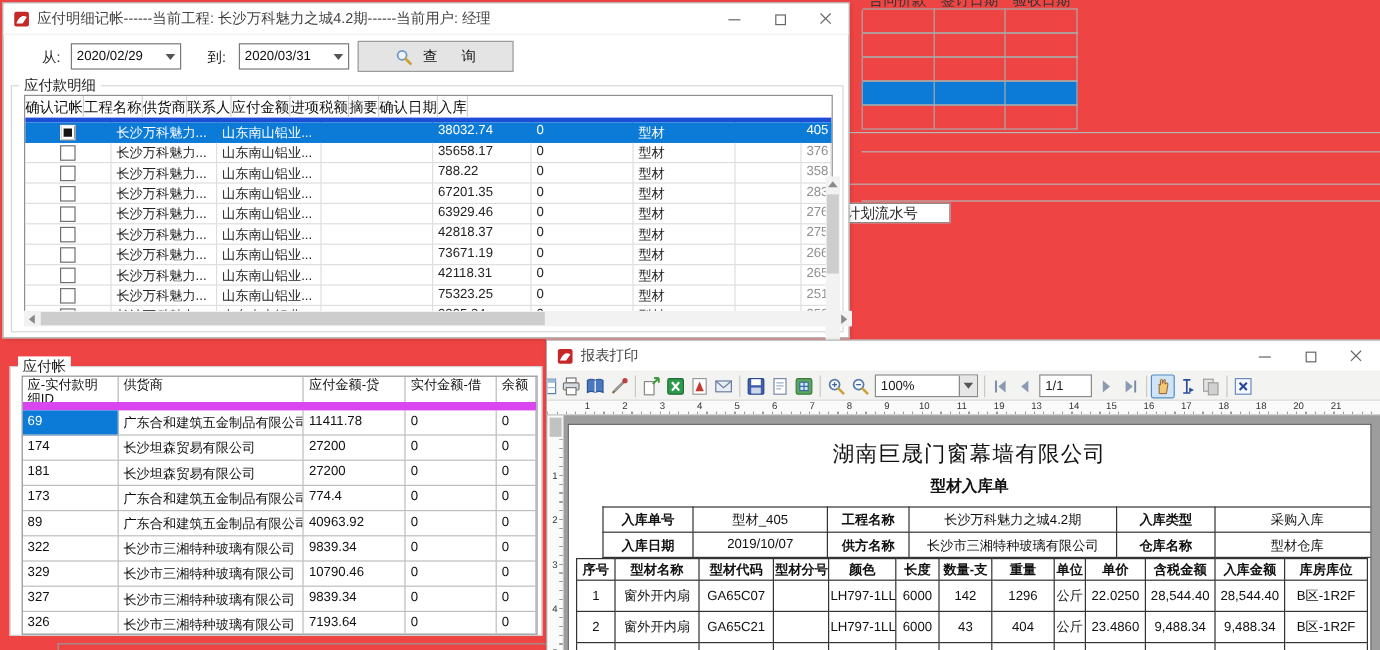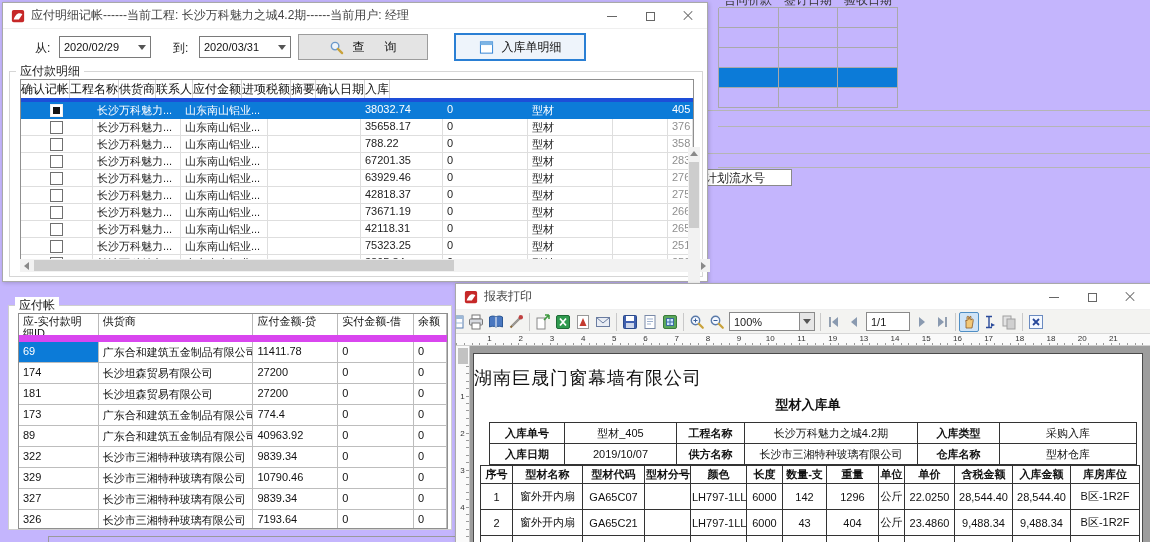--- a/index.html
+++ b/index.html
@@ -1,18 +1,18 @@
 <!DOCTYPE html>
 <html><head>
 <meta charset="utf-8">
 <style>
 *{margin:0;padding:0;box-sizing:border-box}
 html,body{background:#fff}
 body{font-family:"Liberation Sans","DejaVu Sans",sans-serif;font-size:12px;color:#1a1a1a}
-#screen{position:relative;width:1150px;height:542px;background:#c4b5fd;overflow:hidden}
+#screen{position:relative;width:1150px;height:542px;background:#ef4444;overflow:hidden}
 
 
 .bgfrag{position:absolute;inset:0;z-index:0}
 .bgtable{position:absolute;left:718px;top:-10px;width:180px}
 .bghead{display:flex;height:18px}
 .bghc{flex:1;font-size:12px;color:#333;padding-top:2px;text-align:center;white-space:nowrap}
 .bgrows .bgrow{display:flex;height:20px;border-left:1px solid #a9a9a9}
 .bgrows .bgrow .bgc{width:60px;border-right:1px solid #a9a9a9;border-bottom:1px solid #a9a9a9;border-top:1px solid #a9a9a9;margin-top:-1px}
 .bgrows .bgrow.selected{background:#0c7bd8}
 .bgline{position:absolute;height:1px;background:#b5b5b5}
@@ -119,25 +119,25 @@
 .zoombox .zdd{width:15px;height:100%;background:#e6e6e6;border-left:1px solid #8a8a8a;display:flex;align-items:center;justify-content:center}
 .pagebox{width:44px;height:19px;border:1px solid #8a8a8a;background:#fff;font-size:11px;display:flex;align-items:center;padding-left:4px;flex:0 0 auto;margin:0 2px}
 .tb.selected-tool{background:#cfe4f7;border:1px solid #4f8ec4;border-radius:2px}
 .ruler-h{position:relative;height:12px;background:#fafafa;border-bottom:1px solid #d0d0d0;overflow:hidden;display:flex;padding-left:18px;background-image:repeating-linear-gradient(to right,#9a9a9a 0 1px,transparent 1px 7.8px);background-size:100% 3px;background-position:0 9px;background-repeat:no-repeat}
 .rnum{width:31.2px;flex:0 0 auto;font-size:8px;color:#333;text-align:center;line-height:10px}
 .preview{position:absolute;left:0;top:62px;right:0;bottom:0;background:#9d9d9d;overflow:hidden}
 .ruler-v{position:absolute;left:0;top:0;width:14px;height:100%;background:#fafafa;border-right:1px solid #c8c8c8;z-index:2}
 .ruler-v .vthumb2{position:absolute;left:2px;top:2px;width:10px;height:16px;background:#c2c2c2}
 .vnum{display:block;height:37px;font-size:8px;color:#333;text-align:center;padding-top:26px;line-height:9px;background-image:repeating-linear-gradient(to bottom,#9a9a9a 0 1px,transparent 1px 7.4px);background-size:3px 100%;background-position:10px 0;background-repeat:no-repeat}
 .page{position:absolute;left:17px;top:7px;width:670px;height:200px;background:#fff;border:1px solid #4a4a4a;overflow:hidden}
-.rpt-company{margin-top:12px;font-size:18px;font-weight:500;color:#111;letter-spacing:1px}
+.rpt-company{margin-top:12px;text-align:center;font-size:18px;font-weight:500;color:#111;letter-spacing:1px}
 .rpt-doc{margin-top:6px;text-align:center;font-size:13px;font-weight:bold;color:#111}
 table.rpt{border-collapse:collapse;table-layout:fixed}
 table.rpt td,table.rpt th{border:1px solid #333;font-size:11px;overflow:hidden;white-space:nowrap;padding:0 1px;text-align:center;font-weight:normal;color:#111}
-#info-table{margin:8px 0 0 15px;width:647px}
+#info-table{margin:8px 0 0 28px;width:647px}
 #info-table td{height:21px}
 #info-table td:nth-child(odd){font-weight:bold}
 #detail-table{margin:0 0 0 6px;width:659px}
 #detail-table th{height:18px}
 #detail-table td{height:26px}
 
 
 .appred{fill:#c62828}
 </style>
 </head>
@@ -225,27 +225,20 @@
         <span class="dd-arrow">
             <span class="tri-down"></span>
           </span>
       </div>
       <div class="btn" id="btn-query">
         <svg class="mini-ico" viewBox="0 0 16 16">
             <circle cx="6.5" cy="6.5" r="4" fill="#eef4fb" stroke="#6a98c9" stroke-width="1.5"></circle>
             <path d="M9.5 9.5 L14 14" stroke="#c9a23a" stroke-width="2.4" stroke-linecap="round"></path>
           </svg>
         <span class="qtext">查      询</span>
-      </div>
-      <div class="btn" id="btn-inbound">
-        <svg class="mini-ico" viewBox="0 0 16 16">
-            <rect x="1.5" y="2" width="13" height="12" fill="#fff" stroke="#2a7fd4"></rect>
-            <rect x="1.5" y="2" width="13" height="3.4" fill="#7db4e4"></rect>
-          </svg>
-        <span>入库单明细</span>
       </div>
     </div>
 
     <div class="groupbox" id="gb1">
       <span class="gb-label" id="gb1-label">应付款明细</span>
       <div class="t1wrap">
         <div class="t1head">
 
         <div class="hc">确认记帐</div>
             <div class="hc">工程名称</div>

